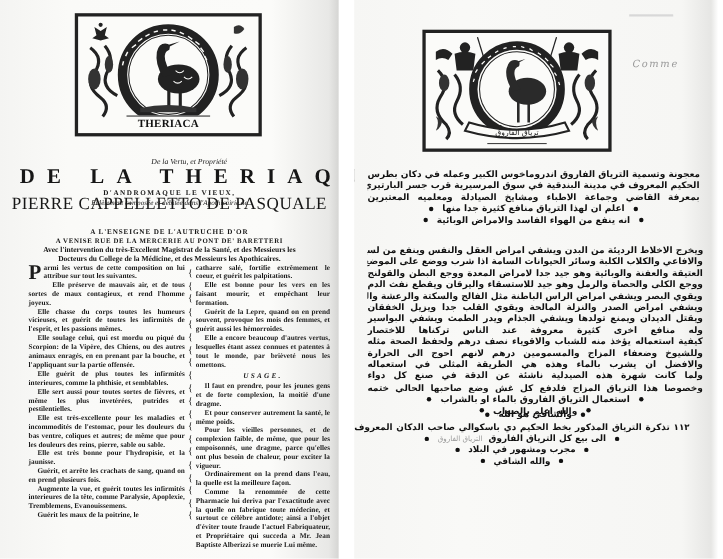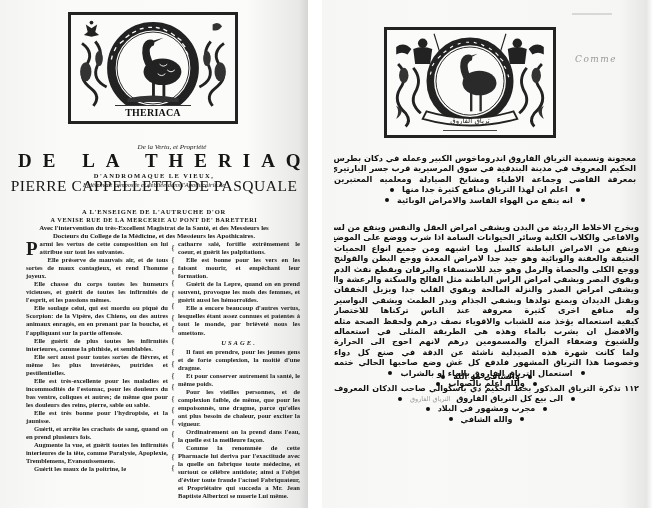--- a/index.html
+++ b/index.html
@@ -77,21 +77,21 @@
 
   .ar-block { position: absolute; direction: rtl; font-family: "DejaVu Sans", sans-serif; color: #111; }
   .ar-line {
     white-space: nowrap; overflow: hidden; font-size: 8.2px; line-height: 10.4px;
     font-weight: bold; letter-spacing: -0.3px; text-align: justify; text-align-last: justify;
   }
   .ar-center { text-align: right; text-align-last: center; }
   .dot { display: inline-block; width: 4px; height: 4px; border-radius: 50%; background: #111; vertical-align: middle; margin: 0 8px; }
   .ar-a { left: 12px; top: 153px; width: 302px; }
   .ar-b { left: 12px; top: 222px; width: 305px; }
-  .ar-c { left: 12px; top: 384px; width: 305px; }
+  .ar-c { left: 0; top: 384px; width: 305px; }
   .ar-c .ar-line { font-size: 8px; line-height: 10.2px; }
   .faint { color: #9a9a9a; font-weight: normal; font-size: 6.5px !important; }
 </style>
 </head>
 <body>
 
 <div class="page-left">
 
   <div class="emblem-left">
     <svg viewBox="0 0 170 112">
@@ -243,32 +243,31 @@
     <div class="ar-line">معجونة وتسمية الترياق الفاروق اندروماخوس الكبير وعمله في دكان بطرس كابيلتو</div>
     <div class="ar-line">الحكيم المعروف في مدينة البندقية في سوق المرسيرية قرب جسر البارتيري</div>
     <div class="ar-line">بمعرفة القاضي وجماعة الاطباء ومشايخ الصيادلة ومعلميه المعتبرين</div>
     <div class="ar-line ar-center"><span class="dot"></span><span>اعلم ان لهذا الترياق منافع كثيرة جدا منها</span><span class="dot"></span></div>
     <div class="ar-line ar-center"><span class="dot"></span><span>انه ينفع من الهواء الفاسد والامراض الوبائية</span><span class="dot"></span></div>
   </div>
 
   <div class="ar-block ar-b">
     <div class="ar-line">ويخرج الاخلاط الرديئة من البدن ويشفي امراض العقل والنفس وينفع من لسع العقرب</div>
     <div class="ar-line">والافاعي والكلاب الكلبة وسائر الحيوانات السامة اذا شرب ووضع على الموضع</div>
-    <div class="ar-line">وينفع من الامراض الباطنة كالسل وما اشبهه ومن جميع انواع الحميات</div>
     <div class="ar-line">العتيقة والعفنة والوبائية وهو جيد جدا لامراض المعدة ووجع البطن والقولنج</div>
     <div class="ar-line">ووجع الكلى والحصاة والرمل وهو جيد للاستسقاء واليرقان ويقطع نفث الدم</div>
     <div class="ar-line">ويقوي البصر ويشفي امراض الراس الباطنة مثل الفالج والسكتة والرعشة والغشي</div>
     <div class="ar-line">ويشفي امراض الصدر والنزلة المالحة ويقوي القلب جدا ويزيل الخفقان</div>
     <div class="ar-line">ويقتل الديدان ويمنع تولدها ويشفي الجذام ويدر الطمث ويشفي البواسير</div>
     <div class="ar-line">وله منافع اخرى كثيرة معروفة عند الناس تركناها للاختصار</div>
     <div class="ar-line">كيفية استعماله يؤخذ منه للشباب والاقوياء نصف درهم ولحفظ الصحة مثله</div>
+    <div class="ar-line">وللشيوخ وضعفاء المزاج والمسمومين درهم لانهم احوج الى الحرارة</div>
     <div class="ar-line">والافضل ان يشرب بالماء وهذه هي الطريقة المثلى في استعماله</div>
-    <div class="ar-line">وللشيوخ وضعفاء المزاج والمسمومين درهم لانهم احوج الى الحرارة</div>
     <div class="ar-line">ولما كانت شهرة هذه الصيدلية ناشئة عن الدقة في صنع كل دواء</div>
-    <div class="ar-line">وخصوصا هذا الترياق المشهور فلدفع كل غش وضع صاحبها الحالي ختمه</div>
+    <div class="ar-line">وخصوصا هذا الترياق المزاج فلدفع كل غش وضع صاحبها الحالي ختمه</div>
     <div class="ar-line ar-center"><span class="dot"></span><span>استعمال الترياق الفاروق بالماء او بالشراب</span><span class="dot"></span></div>
     <div class="ar-line ar-center"><span class="dot"></span><span>والله اعلم بالصواب</span><span class="dot"></span></div>
   </div>
 
   <div class="ar-block" style="left:12px; top:371px; width:305px;">
     <div class="ar-line ar-center"><span class="dot"></span><span>والشافي هو الله</span><span class="dot"></span></div>
   </div>
 
   <div class="ar-block ar-c">
     <div class="ar-line">١١٢ تذكرة الترياق المذكور بخط الحكيم دي باسكوالي صاحب الدكان المعروف</div>

